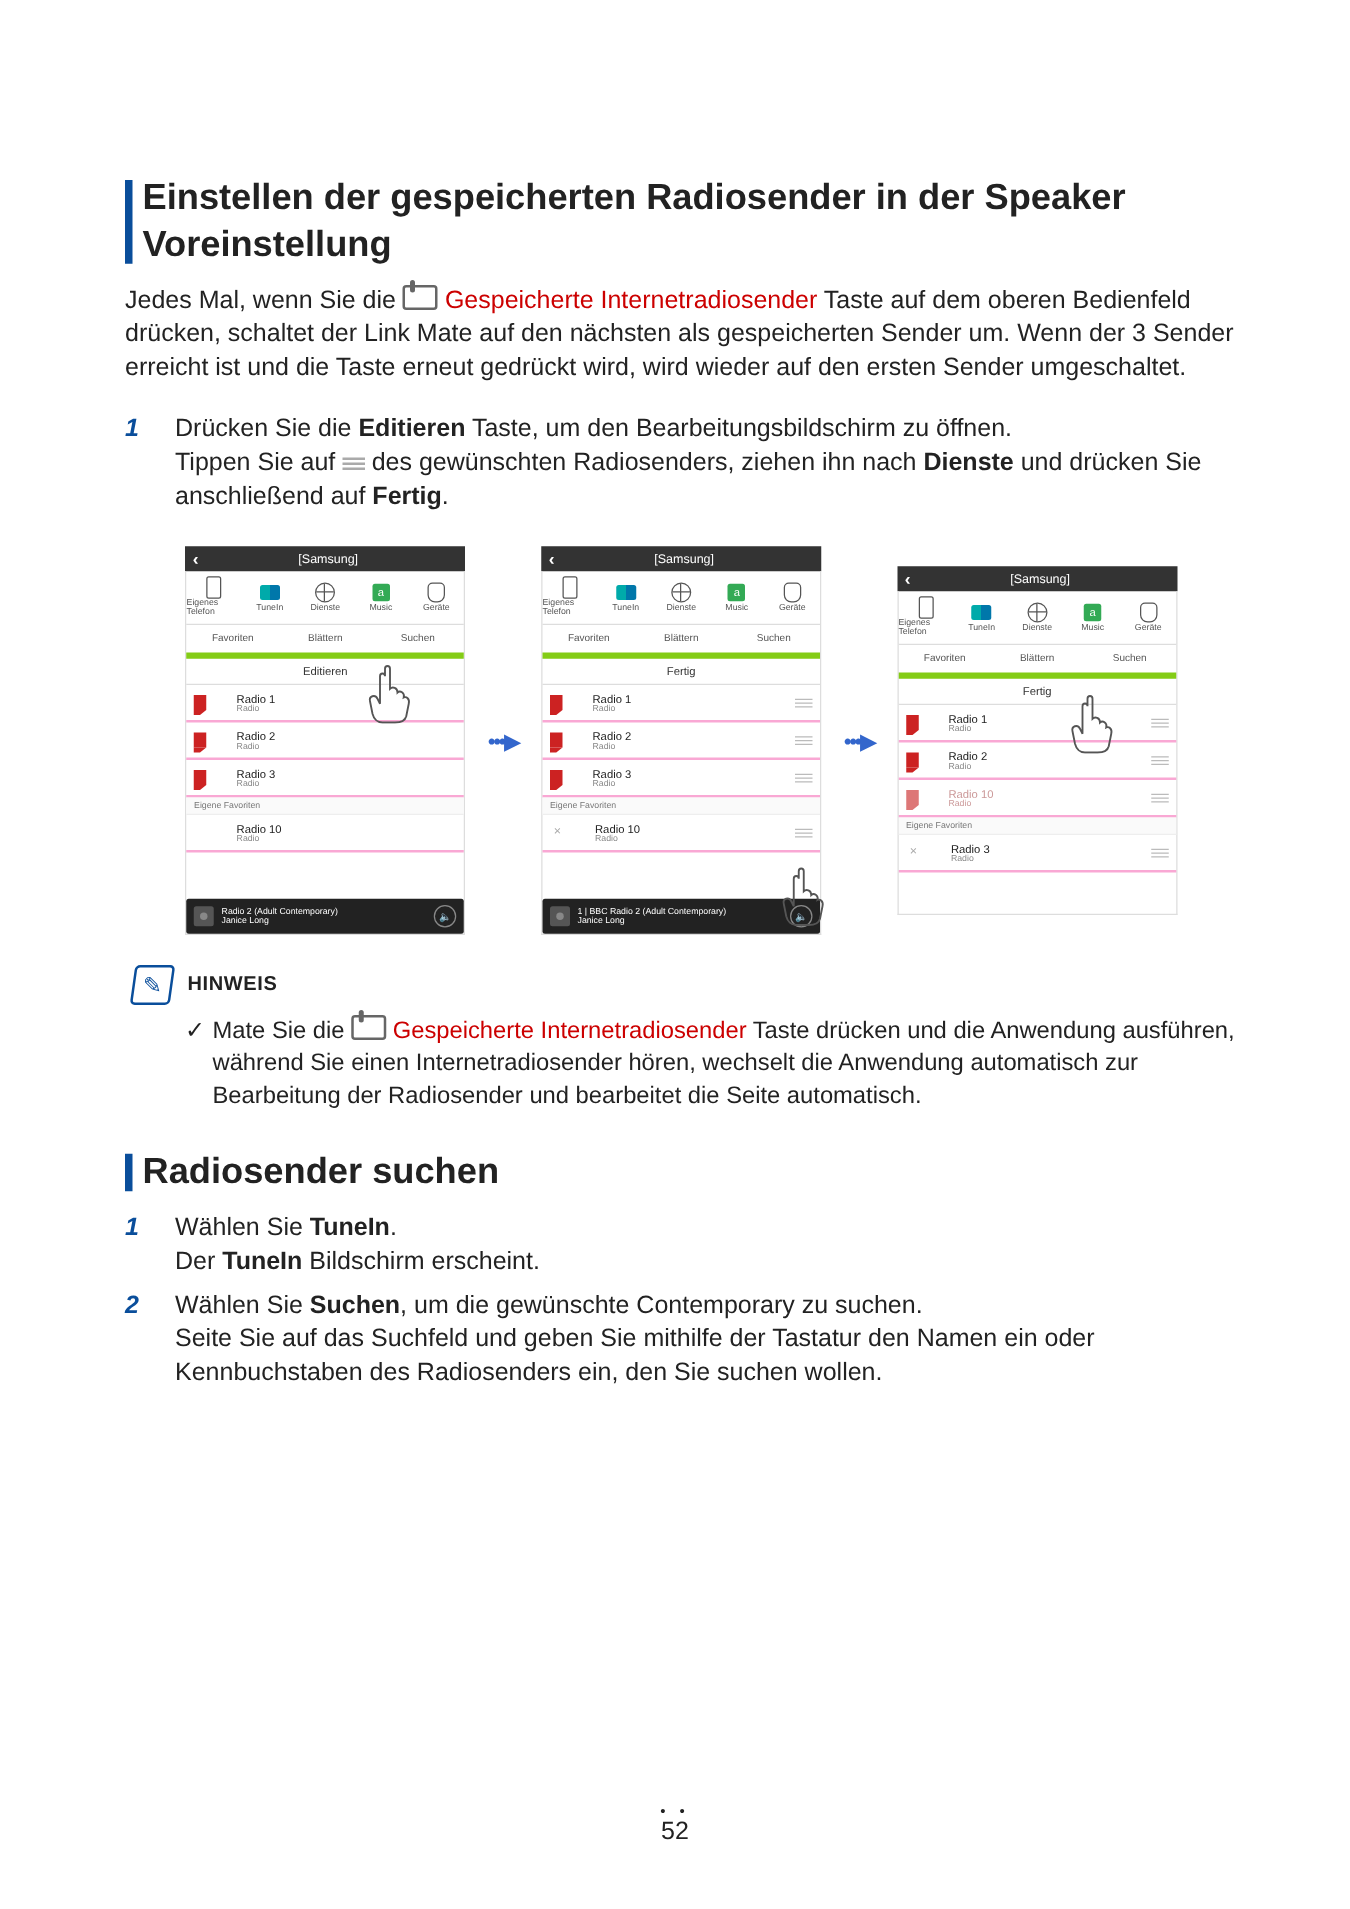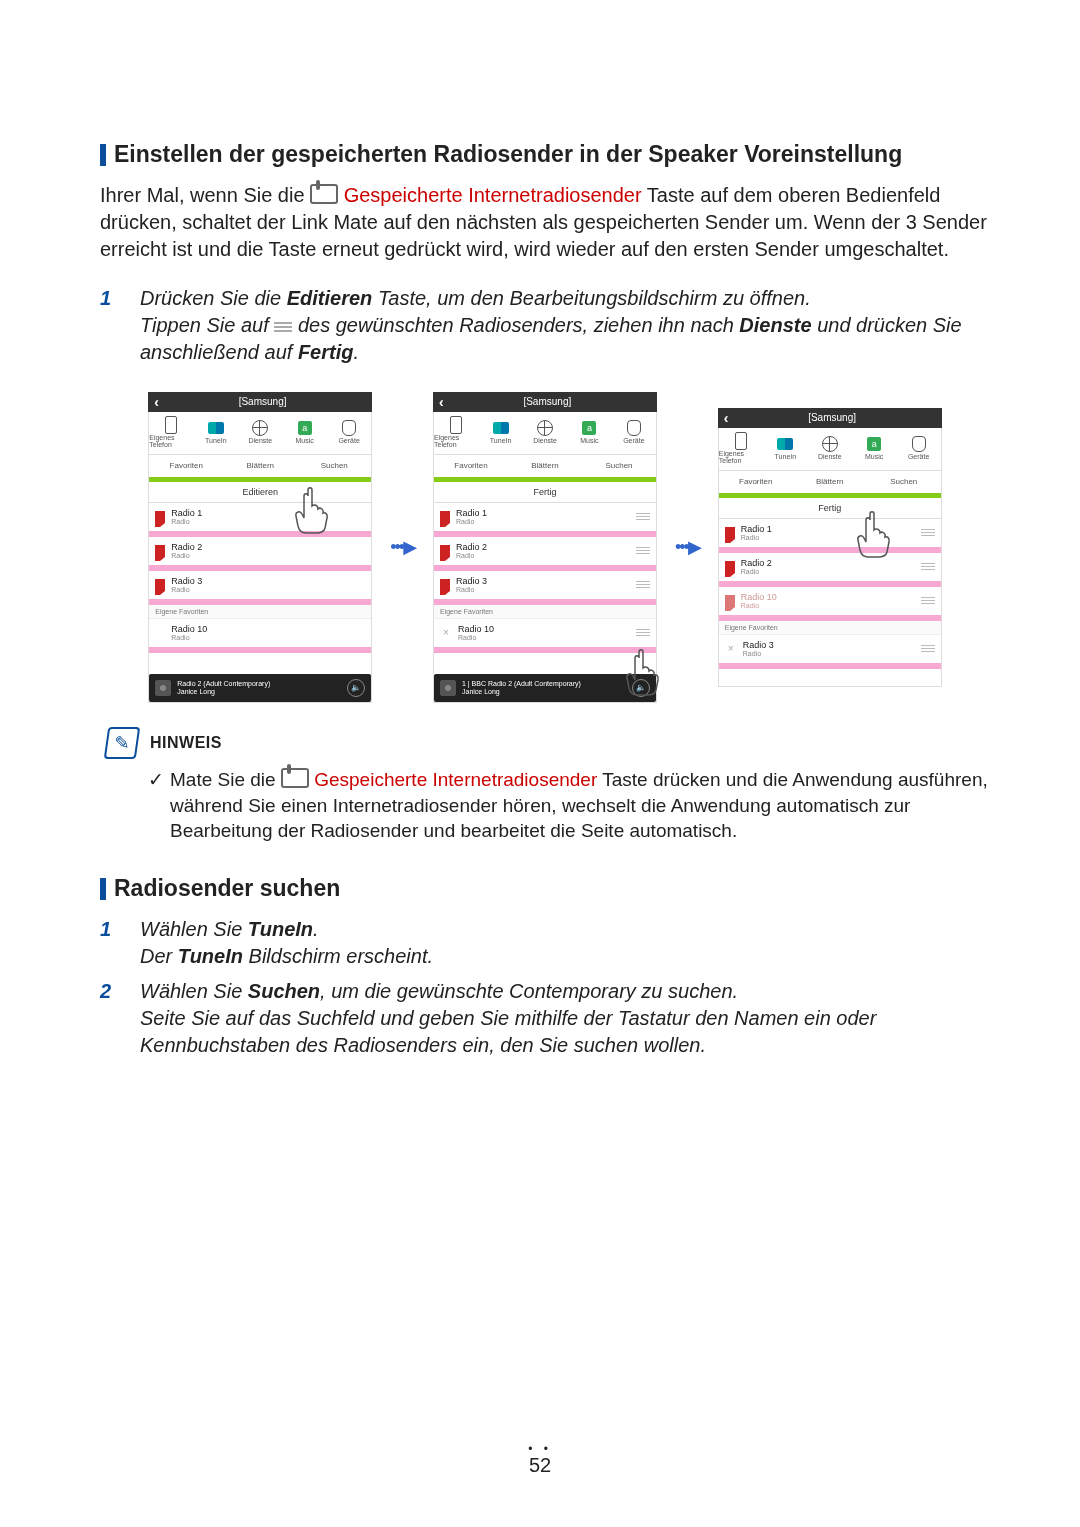--- a/index.html
+++ b/index.html
@@ -10,21 +10,21 @@
     background: #fff;
   }
   .page {
     width: 1080px;
     height: 1527px;
     position: relative;
     box-sizing: border-box;
     padding: 140px 90px 0 100px;
   }
   .h2 {
-    font-size: 23px;
+    font-size: 29px;
     font-weight: bold;
     margin: 0 0 12px 0;
     line-height: 1.3;
     position: relative;
     padding-left: 14px;
   }
   .h2::before {
     content: "";
     position: absolute;
     left: 0;
@@ -52,21 +52,21 @@
     margin-bottom: 8px;
   }
   .step-num {
     color: #0a4e9b;
     font-style: italic;
     font-weight: bold;
     width: 40px;
     flex-shrink: 0;
     font-size: 20px;
   }
-  .step-body { flex: 1; font-style: italic; }
+  .step-body { flex: 1; }
   .inline-icon-radio {
     display: inline-block;
     width: 24px;
     height: 16px;
     border: 2px solid #666;
     border-radius: 3px;
     position: relative;
     vertical-align: -2px;
   }
   .inline-icon-radio::after {
@@ -202,23 +202,23 @@
     font-size: 9px;
     line-height: 20px;
     border-bottom: 1px solid #ddd;
     color: #333;
     position: relative;
   }
   .station {
     display: flex;
     align-items: center;
     height: 28px;
-    border-bottom: 6px solid #f9a8d4;
+    border-bottom: 2px solid #f9a8d4;
     padding: 0 6px;
-    gap: 6px;
+    gap: 24px;
   }
   .preset-badge {
     width: 10px;
     height: 12px;
     background: #c22;
     position: relative;
   }
   .preset-badge::after {
     content: "";
     position: absolute;
@@ -378,21 +378,21 @@
   .filler { flex: 1; }
 </style>
 </head>
 <body>
 
 <div class="page">
 
   <h2 class="h2">Einstellen der gespeicherten Radiosender in der Speaker Voreinstellung</h2>
 
   <p class="para">
-    <span>Ihrer Mal, wenn Sie die </span>
+    <span>Jedes Mal, wenn Sie die </span>
     <span class="inline-icon-radio"></span>
     <span class="red">Gespeicherte Internetradiosender</span>
     <span> Taste auf dem oberen Bedienfeld drücken, schaltet der Link Mate auf den nächsten als gespeicherten Sender um. Wenn der 3 Sender erreicht ist und die Taste erneut gedrückt wird, wird wieder auf den ersten Sender umgeschaltet.</span>
   </p>
 
   <ol class="step-list">
     <li>
       <span class="step-num">1</span>
       <span class="step-body">
         <span>Drücken Sie die </span><span class="bold">Editieren</span><span> Taste, um den Bearbeitungsbildschirm zu öffnen.</span><br>

